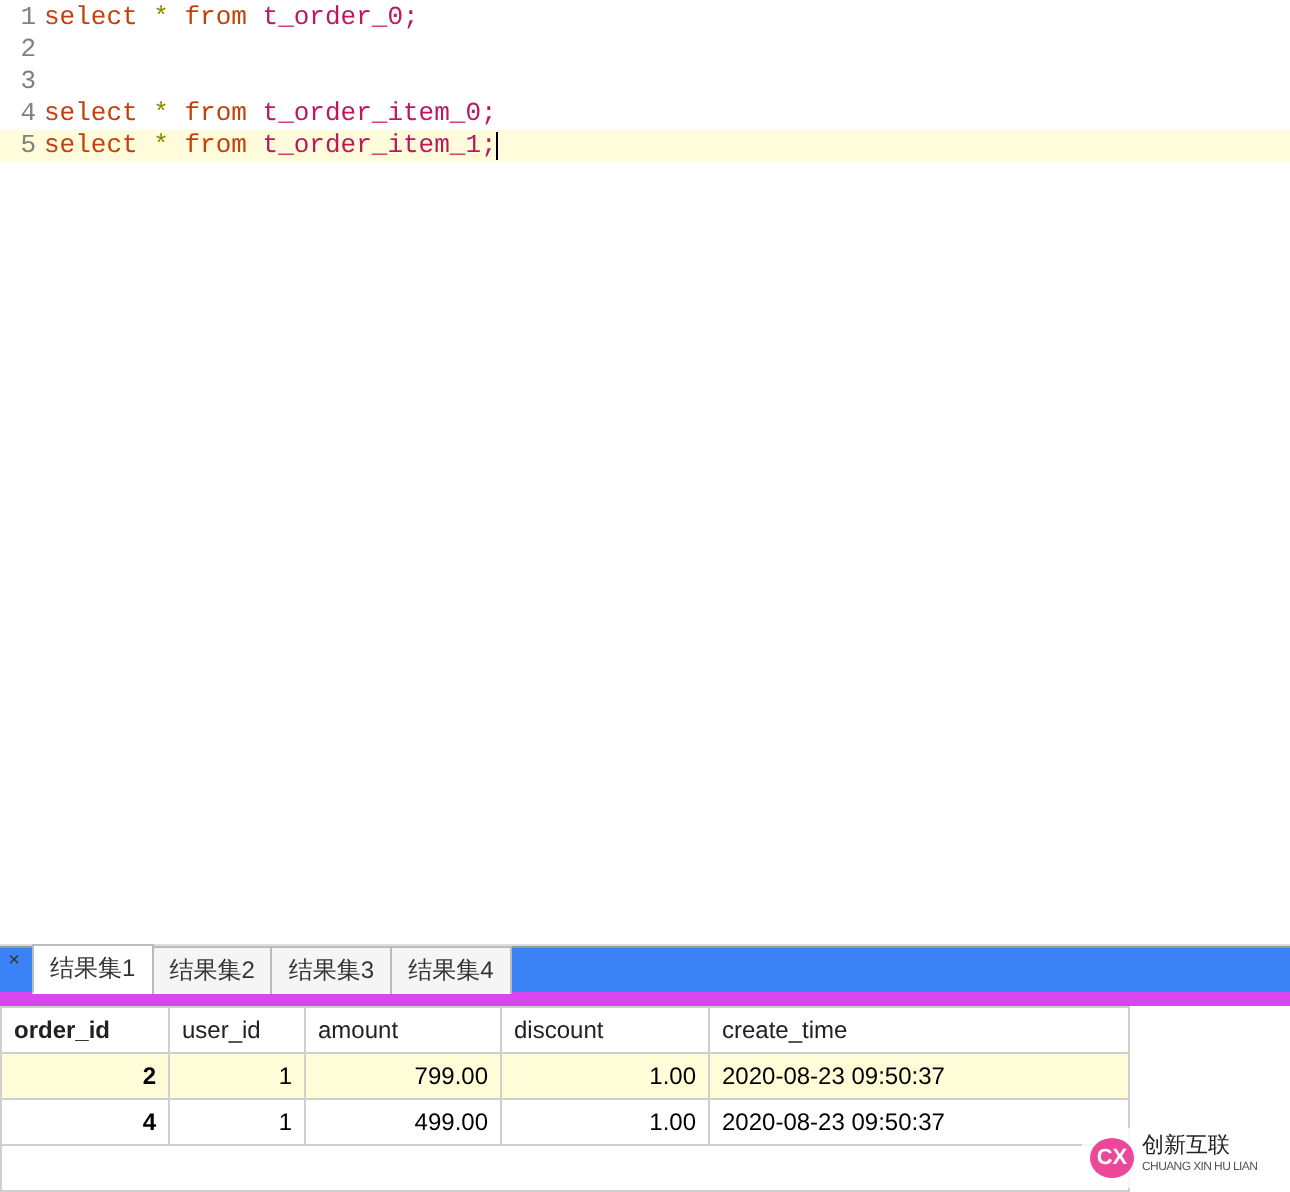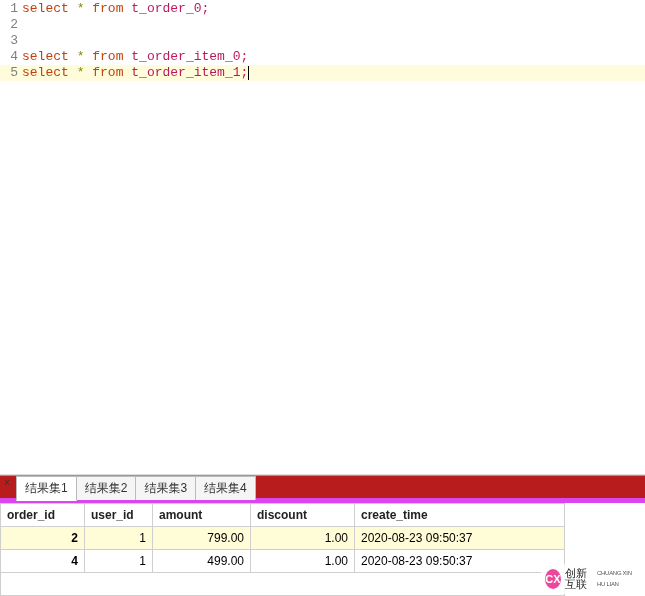--- a/index.html
+++ b/index.html
@@ -84,25 +84,25 @@
     color: #333;
     cursor: pointer;
     width: 12px;
     height: 12px;
     text-align: center;
     line-height: 11px;
   }
 
   .tabs {
     display: flex;
-    align-items: center;
+    align-items: flex-end;
     padding-left: 16px;
-    background: #b91c1c;
+    background: #3b82f6;
     height: 22px;
-    border-bottom: 5px solid #d946ef;
+    border-bottom: 7px solid #d946ef;
   }
   .tab {
     padding: 3px 8px 3px 8px;
     font-size: 12px;
     color: #333;
     border: 1px solid #bbb;
     border-bottom: none;
     margin-right: -1px;
     background: #f5f5f5;
     cursor: pointer;
@@ -128,21 +128,21 @@
     border: 1px solid #cfcfcf;
     padding: 2px 6px;
     font-size: 12px;
     height: 18px;
     overflow: hidden;
     white-space: nowrap;
   }
   table.grid th {
     background: #fff;
     text-align: left;
-    font-weight: bold;
+    font-weight: normal;
     color: #222;
   }
   table.grid th.sorted {
     font-weight: bold;
   }
   table.grid td.num { text-align: right; }
   tr.row-highlight td { background: #fffcd8; }
   tr.row-highlight td.num.key { font-weight: bold; }
   tr.row-normal td.num.key { font-weight: bold; }
   .spacer-row td { height: 36px; }
@@ -170,21 +170,21 @@
     background: #ec4899;
     color: #fff;
     display: flex;
     align-items: center;
     justify-content: center;
     font-weight: bold;
     font-size: 11px;
   }
   .watermark .txt {
     display: flex;
-    flex-direction: row;
+    flex-direction: column;
     line-height: 11px;
     color: #555;
   }
   .watermark .txt .cn { font-size: 11px; color: #222; }
   .watermark .txt .en { font-size: 6px; letter-spacing: -0.3px; }
 </style>
 </head>
 <body>
 
 <div class="container">

